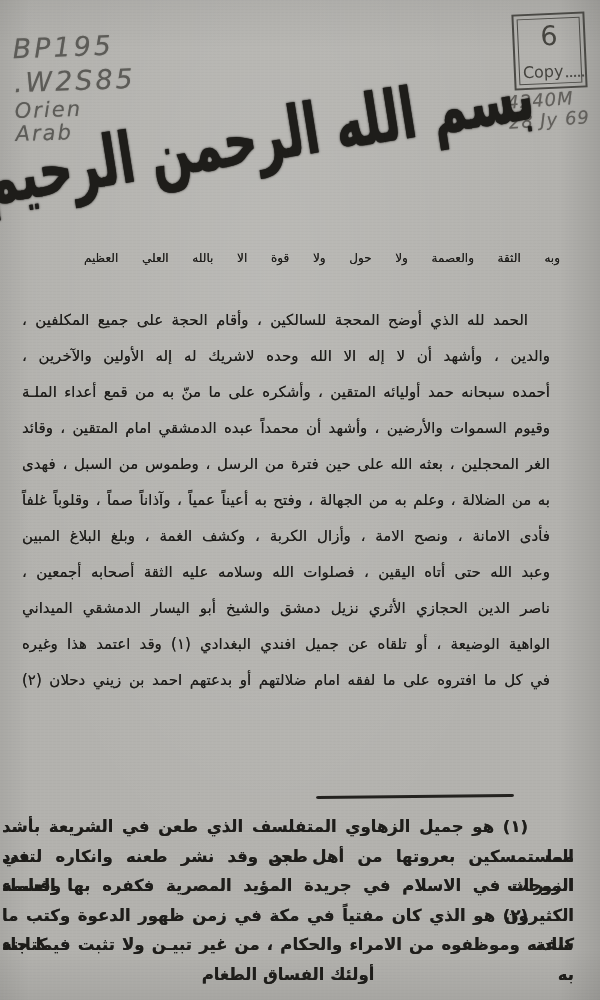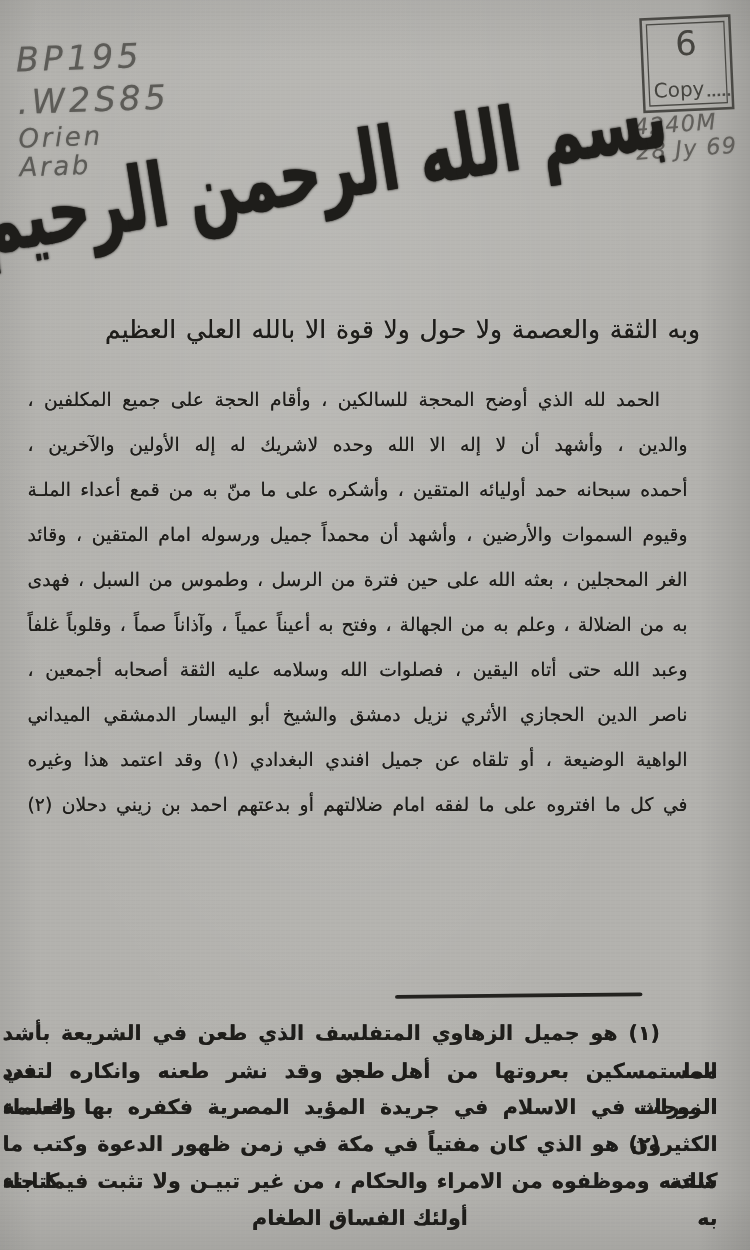--- a/index.html
+++ b/index.html
@@ -53,21 +53,21 @@
   .basmala{
     position:absolute; left:78px; top:118px; width:465px; height:120px;
     font-size:47px; font-weight:bold; text-align:center; white-space:nowrap;
     transform:rotate(-9deg) scaleY(1.5); transform-origin:50% 50%;
     text-shadow:0 0 1px #1a1916, 0 0 2px rgba(26,25,22,.6);
   }
 
   
   .invocation{
     position:absolute; left:84px; top:251px; width:476px;
-    font-size:20px; text-align:justify; text-align-last:justify;
+    font-size:12px; text-align:justify; text-align-last:justify;
     text-shadow:0 0 .5px rgba(30,29,26,.8);
   }
 
   
   .body-text{
     position:absolute; left:22px; top:302px; width:528px;
     font-size:15px; line-height:36px;
     text-shadow:0 0 .5px rgba(30,29,26,.8);
   }
   .body-text .line{ text-align:justify; text-align-last:justify; height:36px; overflow:visible; }
@@ -118,23 +118,24 @@
 </div>
 
 <div class="basmala arabic">بسم الله الرحمن الرحيم</div>
 
 <div class="invocation arabic">وبه الثقة والعصمة ولا حول ولا قوة الا بالله العلي العظيم</div>
 
 <div class="body-text arabic">
   <div class="line indent">الحمد لله الذي أوضح المحجة للسالكين ، وأقام الحجة على جميع المكلفين ،</div>
   <div class="line">والدين ، وأشهد أن لا إله الا الله وحده لاشريك له إله الأولين والآخرين ،</div>
   <div class="line">أحمده سبحانه حمد أوليائه المتقين ، وأشكره على ما منّ به من قمع أعداء الملـة</div>
-  <div class="line">وقيوم السموات والأرضين ، وأشهد أن محمداً جميل ورسوله امام المتقين ، وقائد</div>
+  <div class="line">وقيوم السموات والأرضين ، وأشهد أن محمداً عبده الدمشقي امام المتقين ، وقائد</div>
   <div class="line">الغر المحجلين ، بعثه الله على حين فترة من الرسل ، وطموس من السبل ، فهدى</div>
   <div class="line">به من الضلالة ، وعلم به من الجهالة ، وفتح به أعيناً عمياً ، وآذاناً صماً ، وقلوباً غلفاً</div>
+  <div class="line">فأدى الامانة ، ونصح الامة ، وأزال الكربة ، وكشف الغمة ، وبلغ البلاغ المبين</div>
   <div class="line">وعبد الله حتى أتاه اليقين ، فصلوات الله وسلامه عليه الثقة أصحابه أجمعين ،</div>
   <div class="line">ناصر الدين الحجازي الأثري نزيل دمشق والشيخ أبو اليسار الدمشقي الميداني</div>
   <div class="line">الواهية الوضيعة ، أو تلقاه عن جميل افندي البغدادي (١) وقد اعتمد هذا وغيره</div>
   <div class="line">في كل ما افتروه على ما لفقه امام ضلالتهم أو بدعتهم احمد بن زيني دحلان (٢)</div>
 </div>
 
 <div class="fn-sep"></div>
 
 <div class="footnotes arabic">
   <div class="line fn-start">(١) هو جميل الزهاوي المتفلسف الذي طعن في الشريعة بأشد مما طعن في</div>

